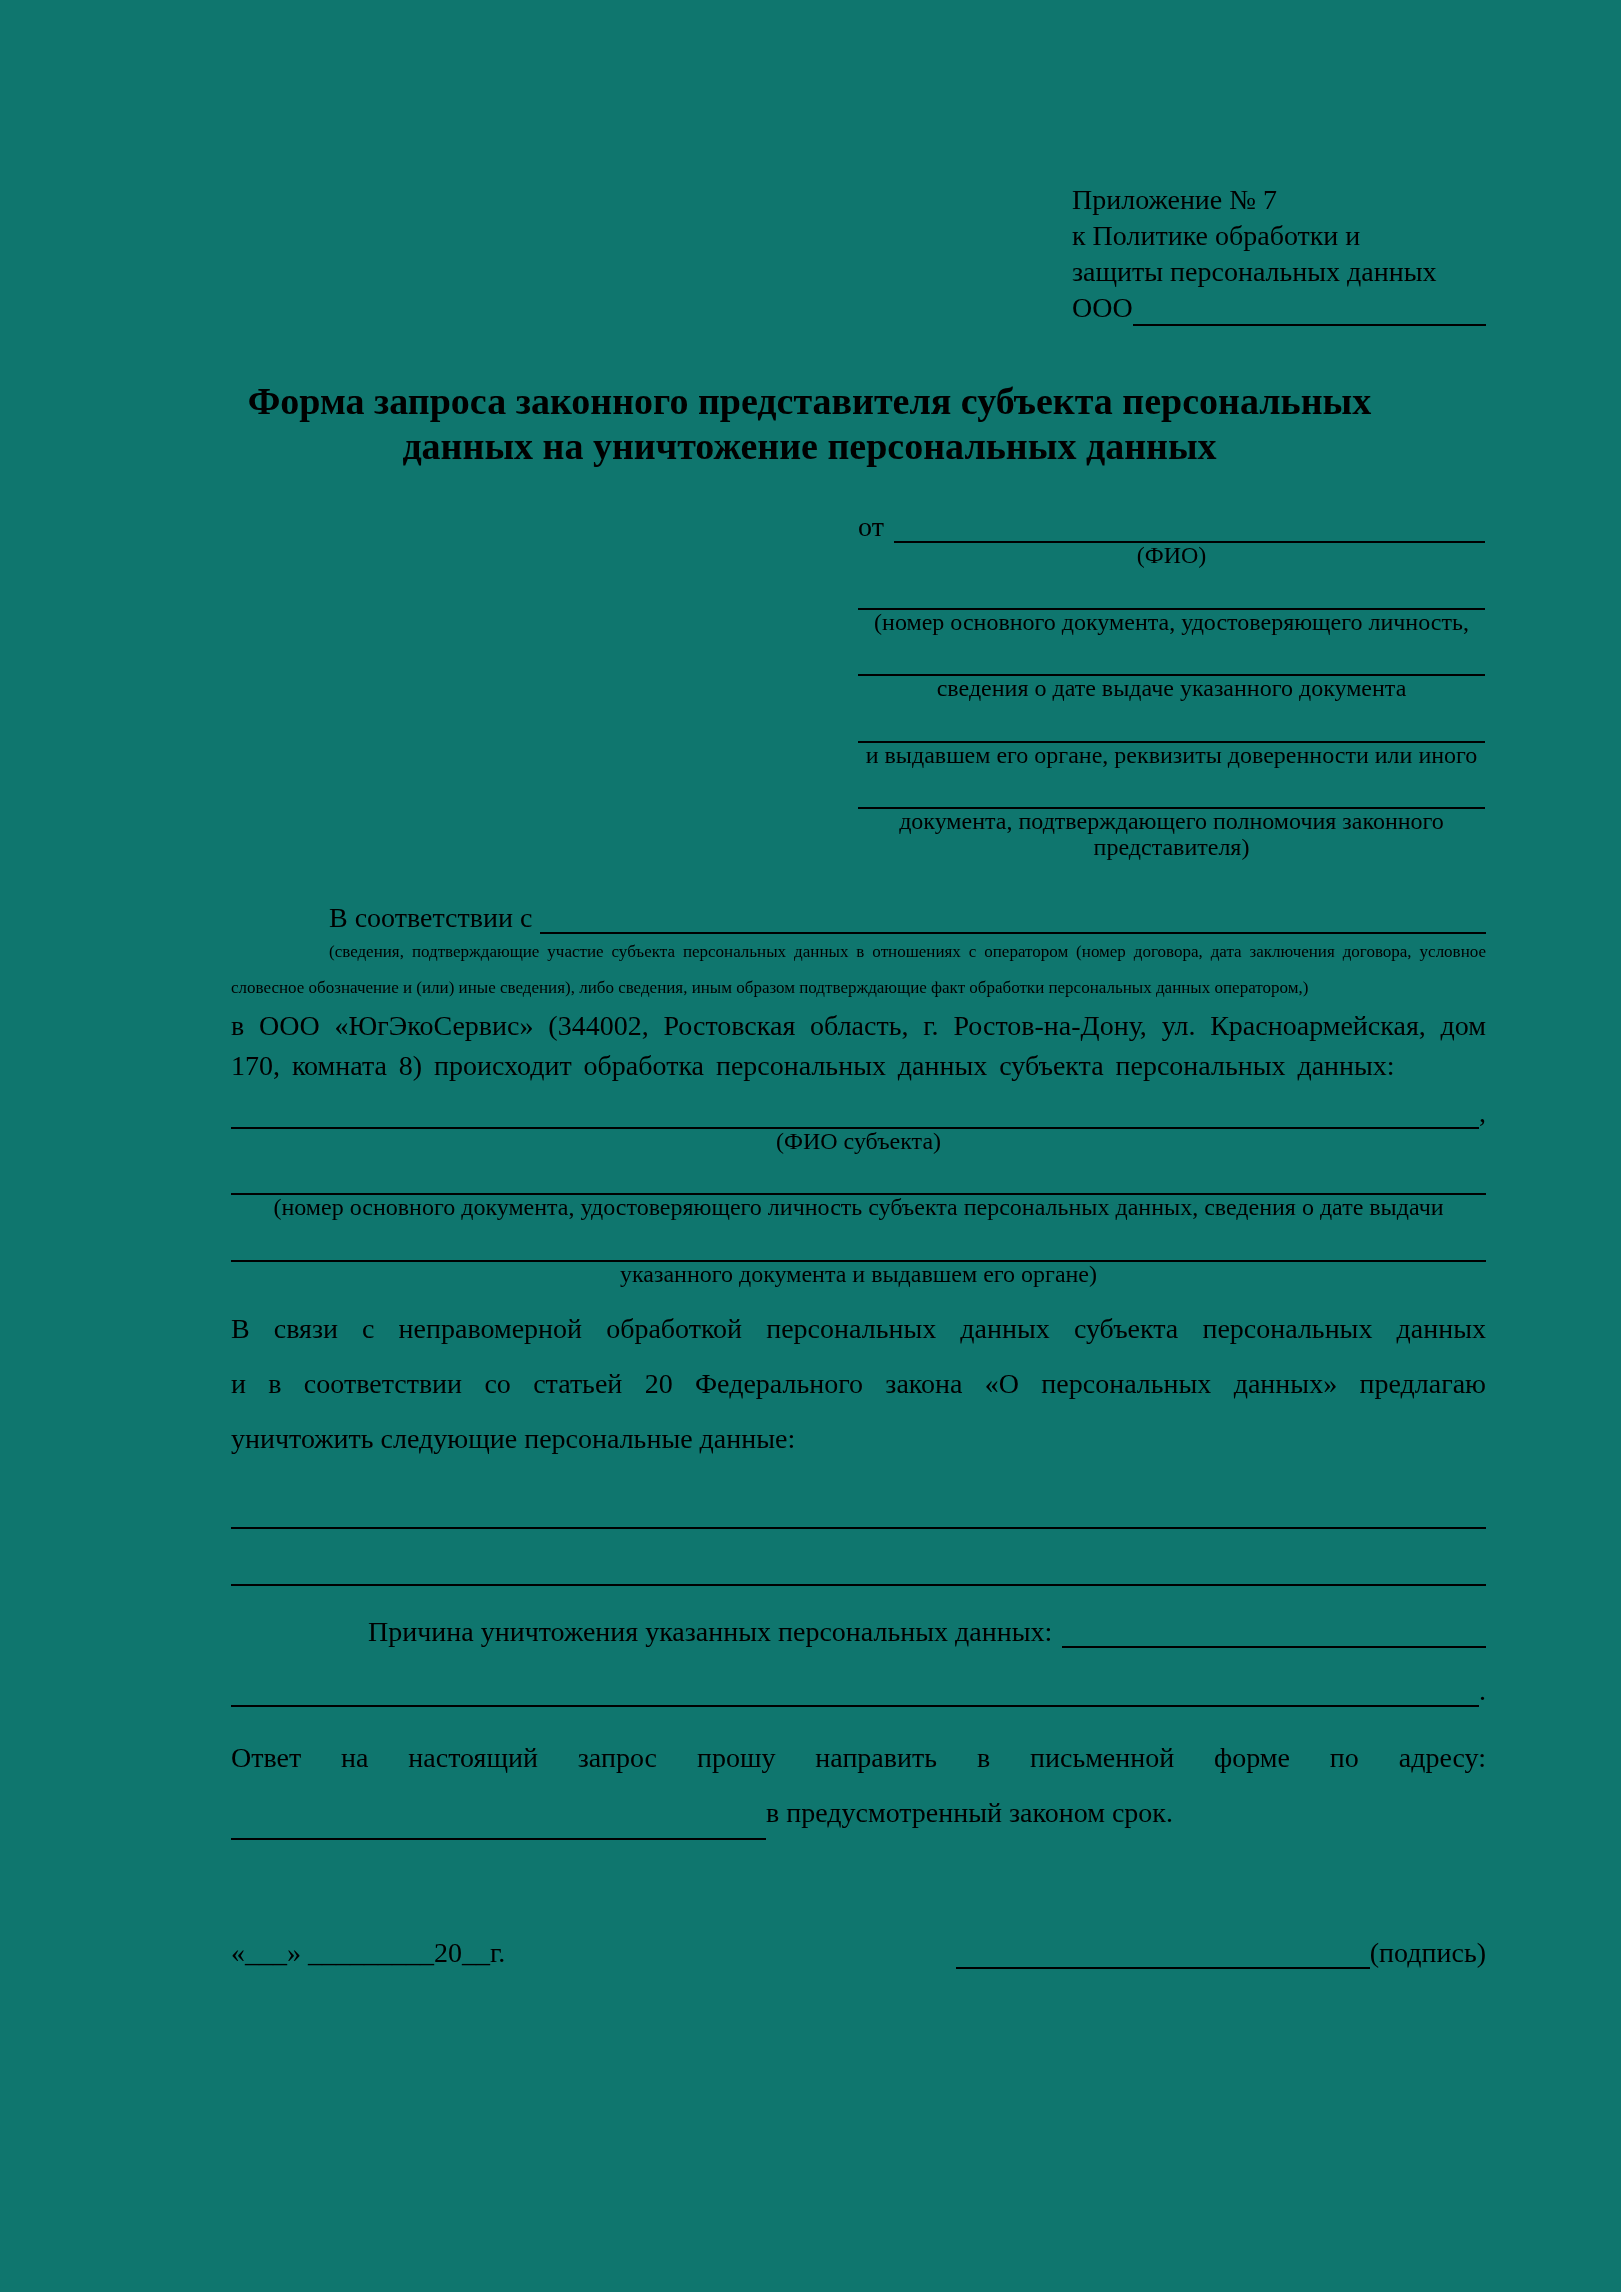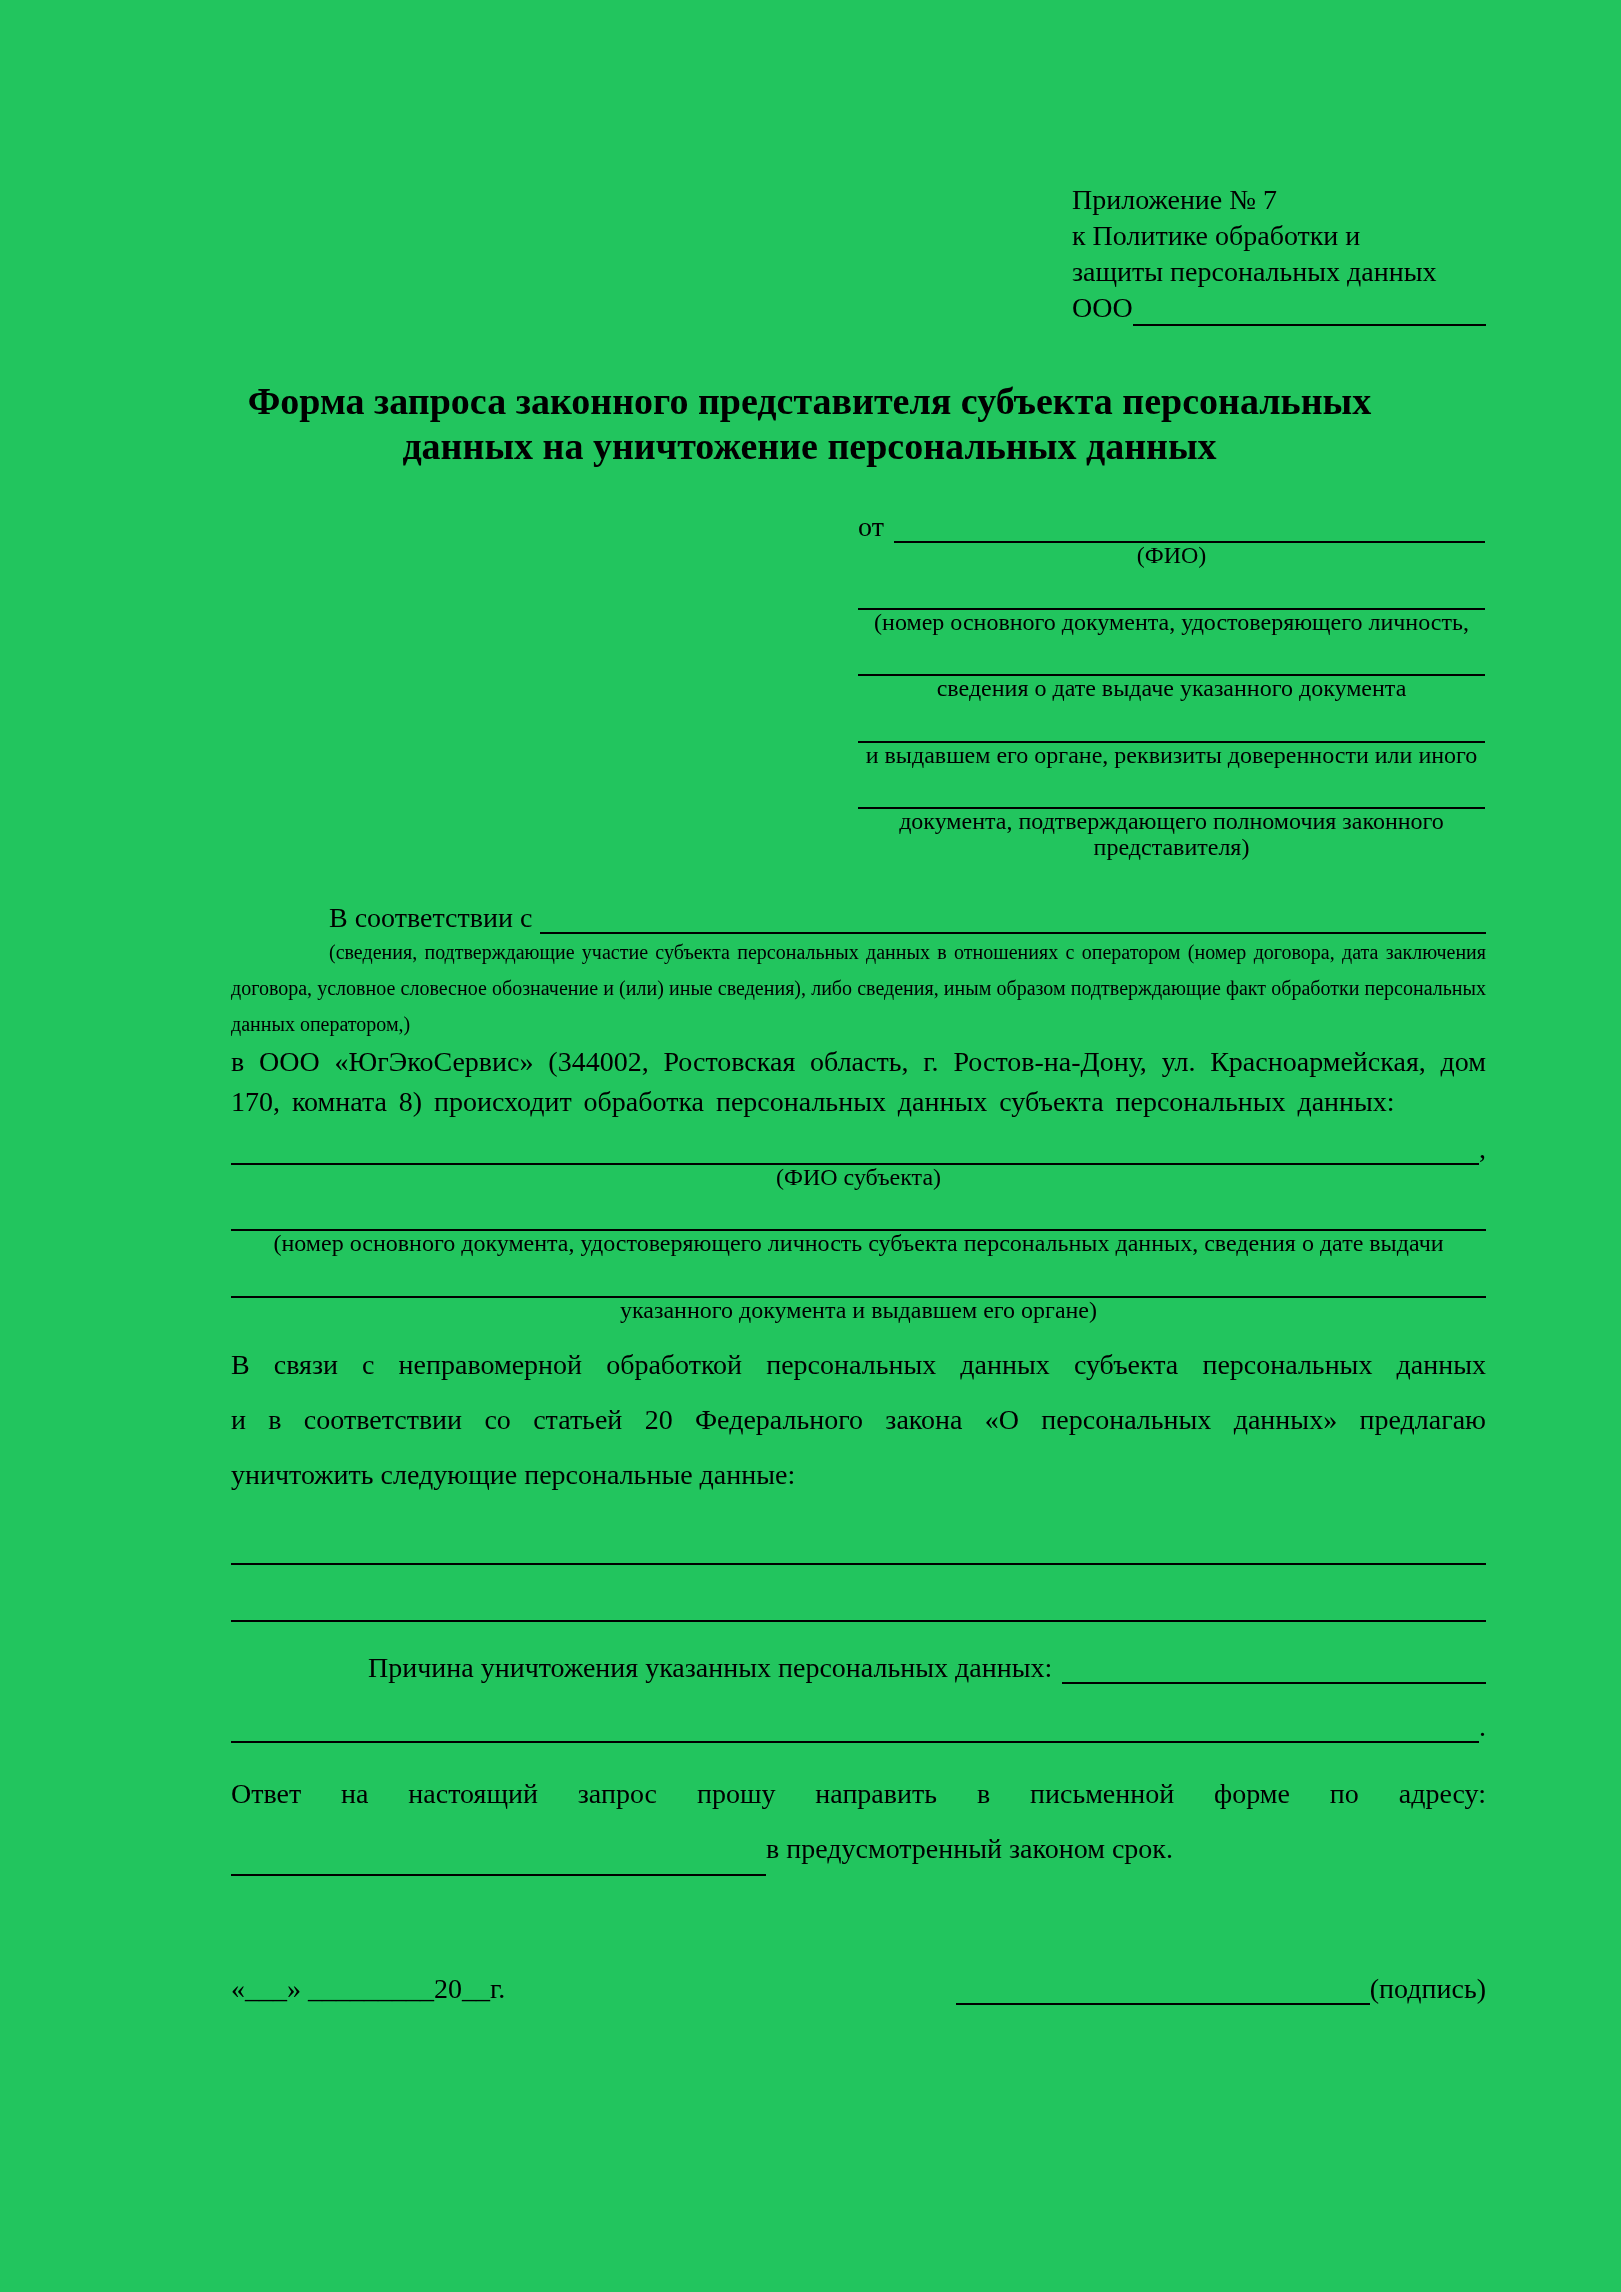--- a/index.html
+++ b/index.html
@@ -1,21 +1,21 @@
 <!DOCTYPE html>
 <html><head>
 <meta charset="utf-8">
 <style>
   * { box-sizing: border-box; }
   html, body { margin: 0; padding: 0; background: #ffffff; }
   .page {
     position: relative;
     width: 1621px;
     height: 2293px;
-    background: #22c55e;
+    background: #0f766e;
     color: #000000;
     font-family: "Liberation Serif", "DejaVu Serif", serif;
     font-size: 28px;
     overflow: hidden;
   }
   .content {
     position: absolute;
     left: 231px;
     top: 182px;
     width: 1255px;
@@ -55,21 +55,21 @@
     text-align: center;
   }
   .addr-field { border-bottom: 2px solid #000; height: 41px; }
 
   
   .accordance { margin-top: 41px; }
   .acc-row { display: flex; align-items: flex-end; }
   .acc-row .indent { width: 98px; flex: 0 0 auto; }
   .acc-row .prefix { padding-right: 7.8px; white-space: nowrap; }
   .fine-print {
-    font-size: 20px;
+    font-size: 17px;
     line-height: 36px;
     text-align: justify;
     text-indent: 98px;
   }
   .operator-par {
     line-height: 40px;
     text-align: justify;
     word-spacing: 4.9px;
   }
 

